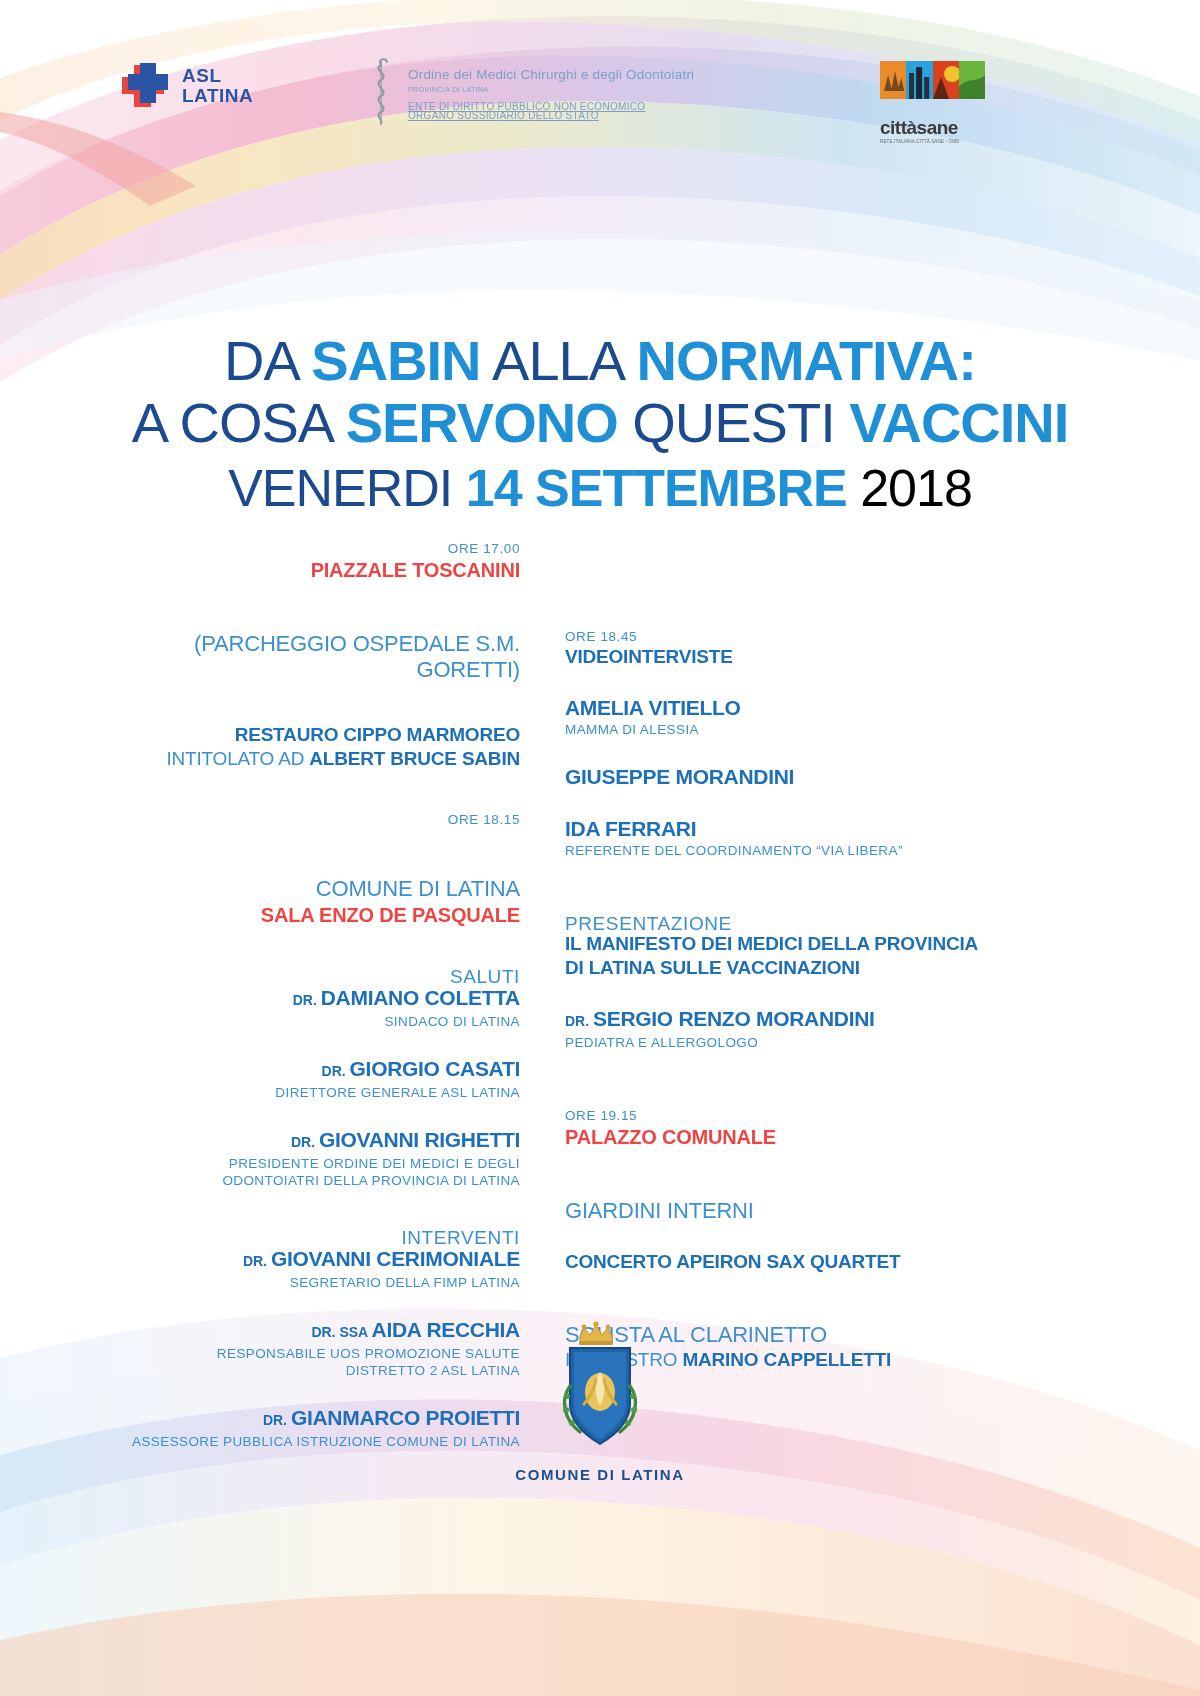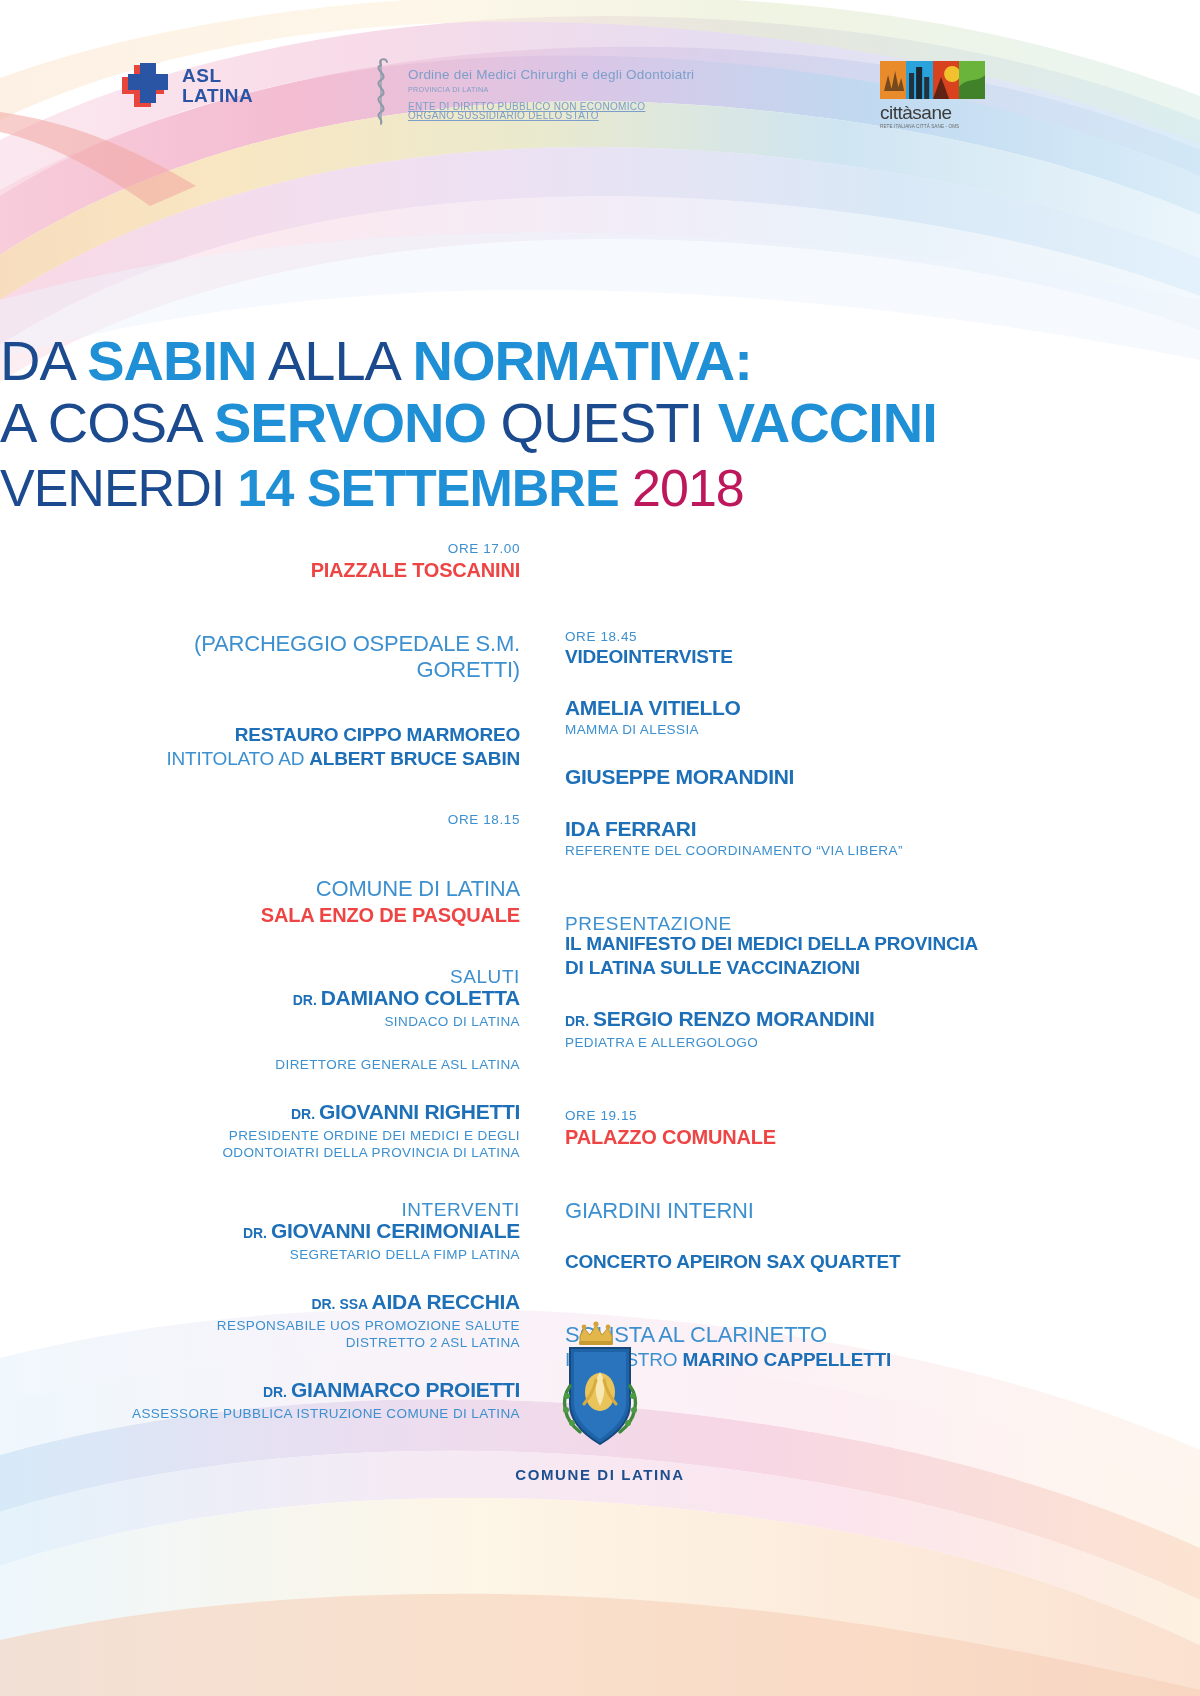--- a/index.html
+++ b/index.html
@@ -29,32 +29,32 @@
   .ordine-logo{position:absolute;left:368px;top:0px;display:flex;gap:14px;}
   .rod{width:26px;height:74px;position:relative;}
   .ordine-txt{padding-top:12px;}
   .ordine-title{font-size:13.5px;color:#7d9ec9;letter-spacing:.2px;white-space:nowrap;}
   .ordine-sub1{font-size:7.2px;color:#7d9ec9;letter-spacing:.3px;margin-top:3px;}
   .ordine-sub2{font-size:10px;color:#7d9ec9;letter-spacing:.3px;margin-top:8px;line-height:9px;text-decoration:underline;}
 
   .citta-logo{position:absolute;left:880px;top:6px;width:105px;}
   .citta-strip{display:flex;width:105px;height:38px;overflow:hidden;}
   .citta-strip div{flex:1;height:38px;position:relative;}
-  .citta-word{font-size:19px;font-weight:normal;color:#3b3b3b;letter-spacing:-.5px;line-height:20px;margin-top:4px;}
+  .citta-word{font-size:19px;font-weight:bold;color:#3b3b3b;letter-spacing:-.5px;line-height:20px;margin-top:19px;}
   .citta-word .accent{color:#3b3b3b;}
   .citta-tag{font-size:4.6px;color:#6b6b6b;letter-spacing:.1px;line-height:5.6px;margin-top:1px;}
 
   
-  .title-block{position:absolute;left:0;top:330px;width:1200px;text-align:left;}
+  .title-block{position:absolute;left:0;top:330px;width:1200px;text-align:center;}
   .t-line{font-weight:normal;letter-spacing:-1px;white-space:nowrap;}
   .t1{font-size:56px;line-height:62px;color:#1c4a8f;}
   .t2{font-size:56px;line-height:62px;color:#1c4a8f;}
   .t3{font-size:52px;line-height:60px;color:#1c4a8f;margin-top:4px;}
   .hl{color:#1f8fd6;font-weight:bold;}
-  .t3 .yr{color:#be185d;}
+  .t3 .yr{color:#000000;}
 
   
   .cols{position:absolute;left:0;top:540px;width:1200px;height:780px;}
   .col-left{position:absolute;left:100px;top:0;width:420px;text-align:right;}
   .col-right{position:absolute;left:565px;top:88px;width:520px;text-align:left;}
   .ore{font-size:13.5px;color:#3d90cf;letter-spacing:.6px;line-height:17px;}
   .big{font-size:20px;font-weight:bold;color:#ef4444;letter-spacing:-.2px;line-height:26px;}
   .big-light{font-size:22px;font-weight:normal;color:#3d90cf;letter-spacing:-.2px;line-height:26px;margin-top:48px;}
   .med{font-size:19px;font-weight:bold;color:#1d6fb8;letter-spacing:-.2px;line-height:24px;}
   .med-light{font-size:19px;font-weight:normal;color:#3d90cf;letter-spacing:-.2px;line-height:24px;}
@@ -243,20 +243,21 @@
         <div class="med-light"><span>INTITOLATO AD </span><span class="med">ALBERT BRUCE SABIN</span></div>
         <div class="sp-l"></div>
         <div class="ore">ORE 18.15</div>
         <div class="big-light">COMUNE DI LATINA</div>
         <div class="big">SALA ENZO DE PASQUALE</div>
         <div class="sp-l"></div>
         <div class="label">SALUTI</div>
         <div class="name"><span class="pre">DR. </span><span>DAMIANO COLETTA</span></div>
         <div class="role">SINDACO DI LATINA</div>
         <div class="sp-m"></div>
+        <div class="name"><span class="pre">DR. </span><span>GIORGIO CASATI</span></div>
         <div class="role">DIRETTORE GENERALE ASL LATINA</div>
         <div class="sp-m"></div>
         <div class="name"><span class="pre">DR. </span><span>GIOVANNI RIGHETTI</span></div>
         <div class="role">PRESIDENTE ORDINE DEI MEDICI E DEGLI</div>
         <div class="role">ODONTOIATRI DELLA PROVINCIA DI LATINA</div>
         <div class="sp-l"></div>
         <div class="label">INTERVENTI</div>
         <div class="name"><span class="pre">DR. </span><span>GIOVANNI CERIMONIALE</span></div>
         <div class="role">SEGRETARIO DELLA FIMP LATINA</div>
         <div class="sp-m"></div>

